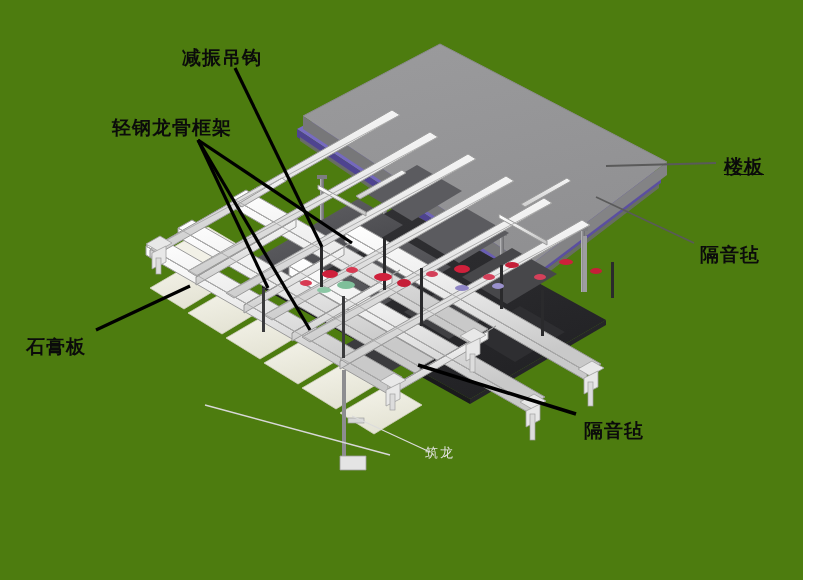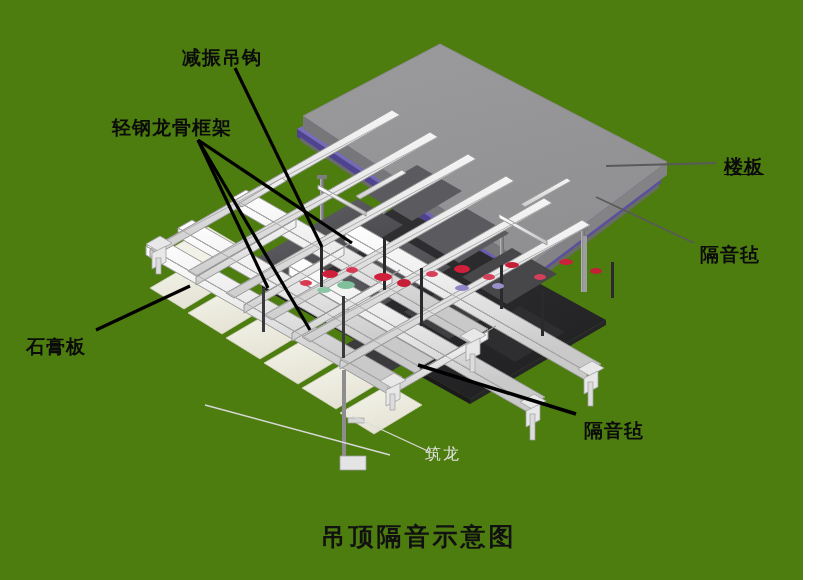--- a/index.html
+++ b/index.html
@@ -46,21 +46,21 @@
     font-family: "DejaVu Sans", "Liberation Sans", sans-serif;
     font-weight: bold;
     font-size: 25px;
     letter-spacing: 3px;
     line-height: 1;
   }
   .watermark {
     position: absolute;
     left: 425px;
     top: 444px;
-    font-size: 16px;
+    font-size: 13px;
     color: #e2e2e2;
     letter-spacing: 2px;
     white-space: nowrap;
   }
 </style>
 </head>
 <body>
 
 <div id="page">
 
@@ -325,15 +325,14 @@
 
   <div class="label" style="left:700px; top:245px;">隔音毡</div>
 
   <div class="label" style="left:26px; top:337px;font-family:Liberation Serif, serif;">石膏板</div>
 
 
   <div class="label" style="left:584px; top:421px;">隔音毡</div>
 
   <div class="watermark">筑龙</div>
 
-  <div id="title">吊顶隔音示意图</div>
 
 </div>
 
 </body></html>

